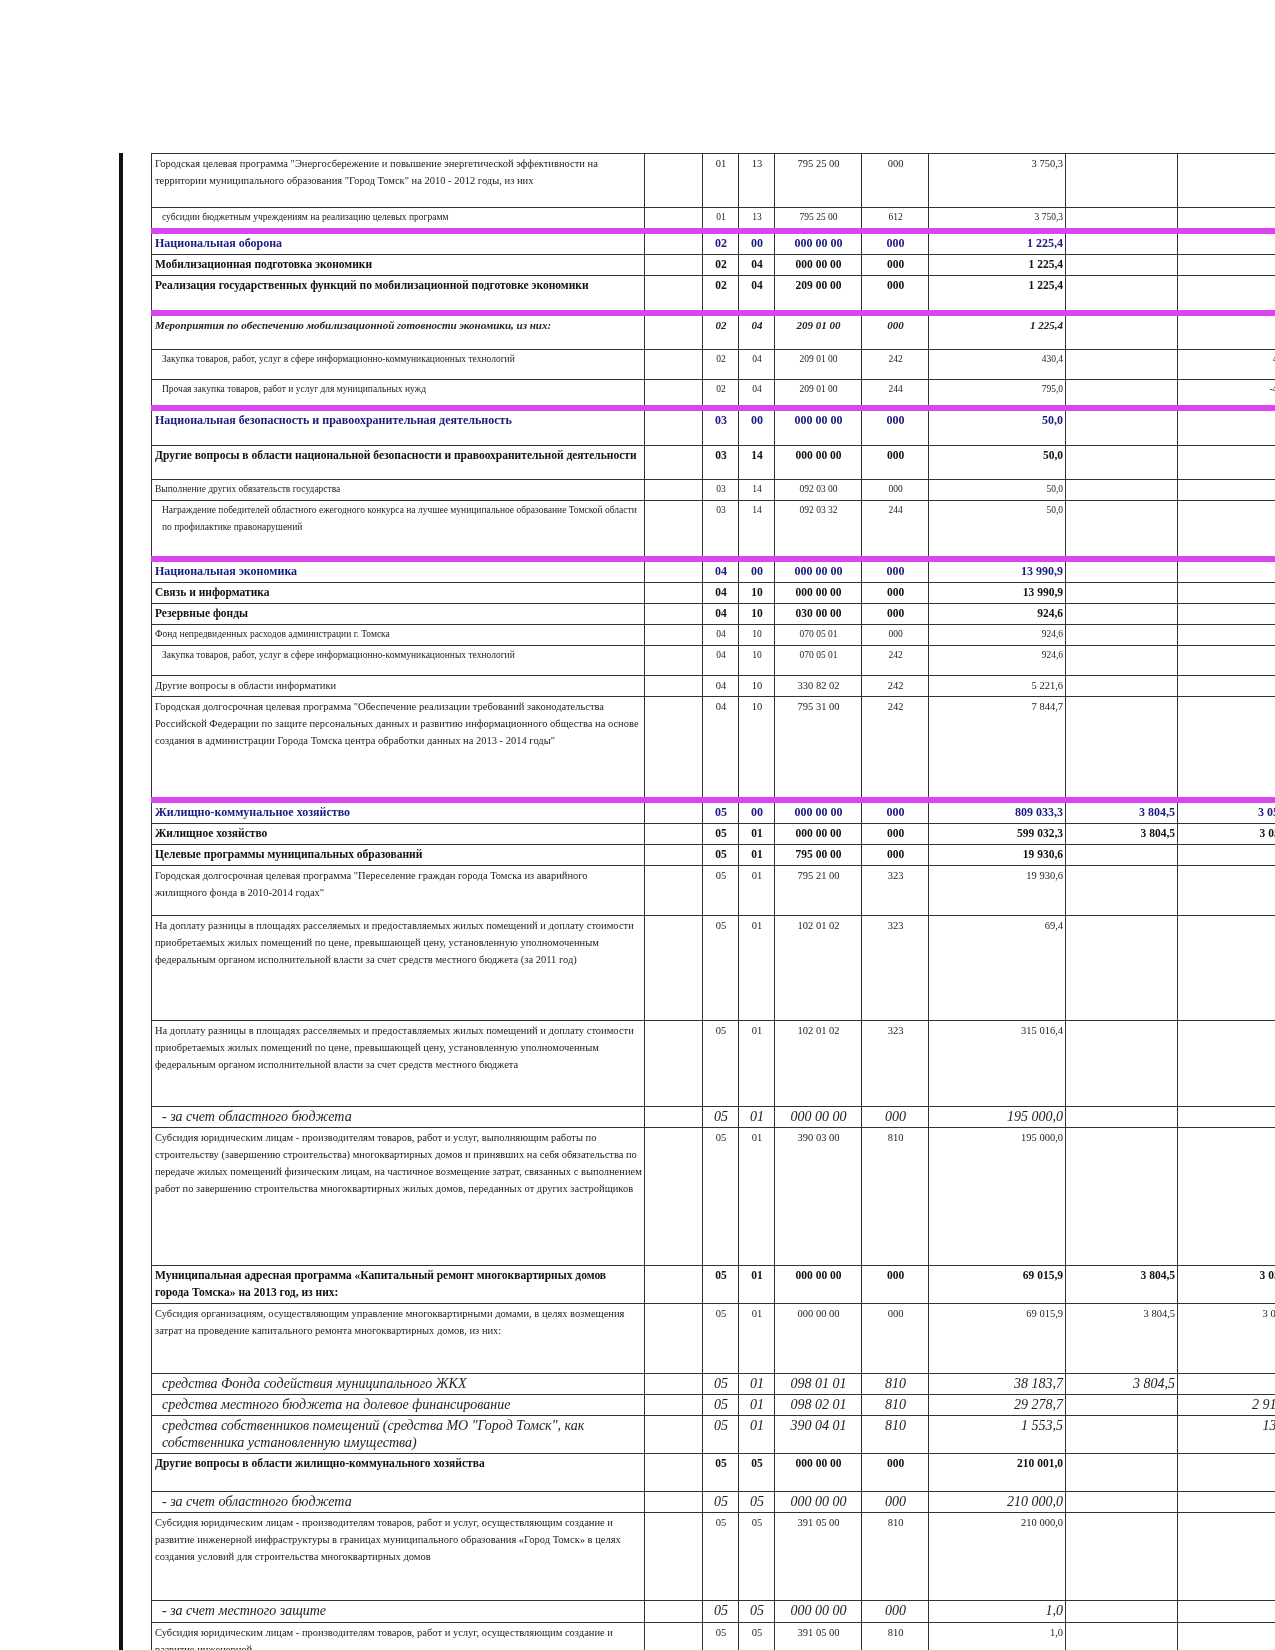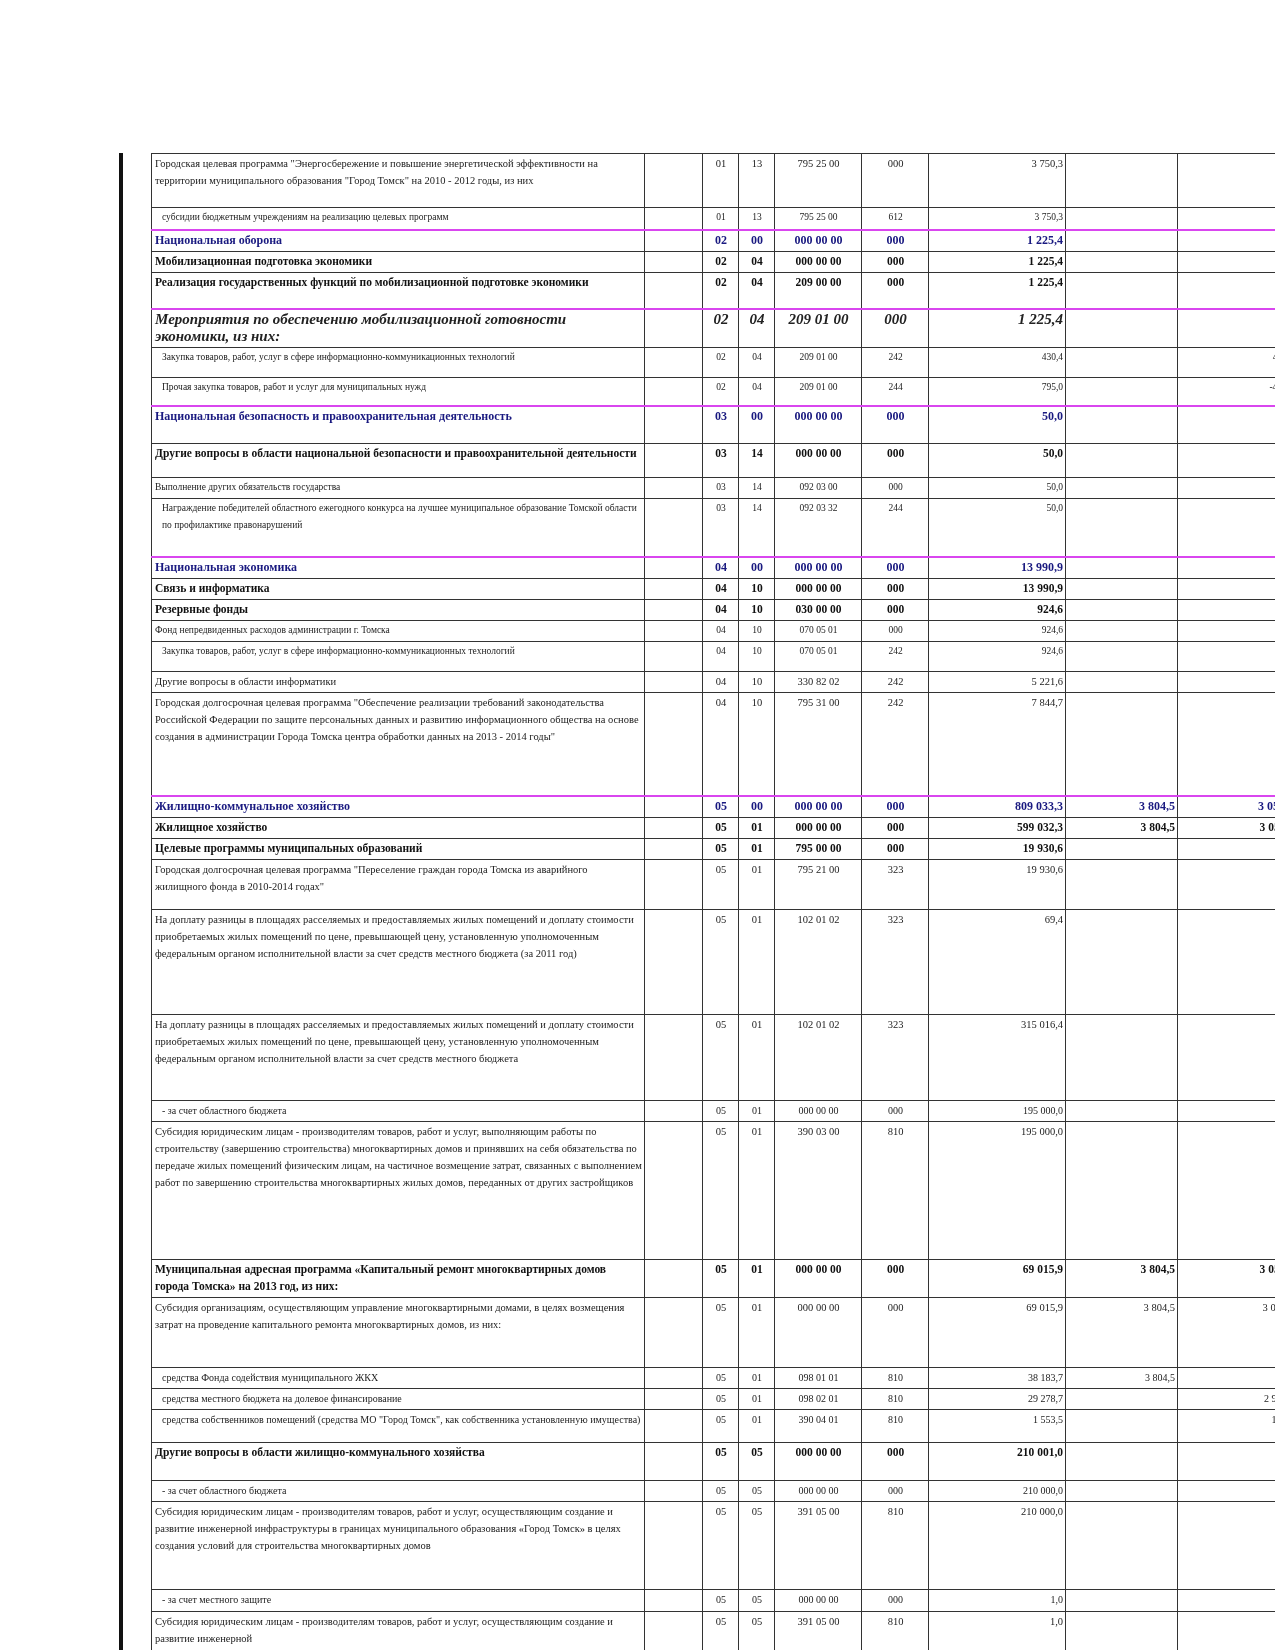--- a/index.html
+++ b/index.html
@@ -15,24 +15,24 @@
   table.budget col.c-e { width: 67px; }
   table.budget col.c-f { width: 137px; }
   table.budget col.c-g { width: 112px; }
   table.budget col.c-h { width: 119px; }
   td.gap { border-top: none; border-bottom: none; border-left: 1px solid #333; }
   td.code { text-align: center; }
   td.num { text-align: right; padding-right: 2px; }
   tr.section td { font-weight: bold; color: #1a1a80; font-size: 12px; }
   tr.section td.gap { color: inherit; }
   tr.bold td { font-weight: bold; color: #111; font-size: 11.5px; }
-  tr.bolditalic td { font-weight: bold; font-style: italic; font-size: 15px; margin-left: 33px; }
-  tr.italic td { font-size: 10px; }
+  tr.bolditalic td { font-weight: bold; font-style: italic; font-size: 11px; margin-left: 33px; }
+  tr.italic td { font-style: italic; font-size: 14px; }
   tr.small td { font-size: 9.5px; }
-  tr.thick-top td { border-top: 2px solid #d946ef; }
+  tr.thick-top td { border-top: 6px solid #d946ef; }
   .indent { padding-left: 10px !important; }
 </style>
 </head>
 <body>
 
 <div class="left-rule"></div>
 
 <table class="budget" id="budget-table">
   <colgroup>
     <col class="c-name">

